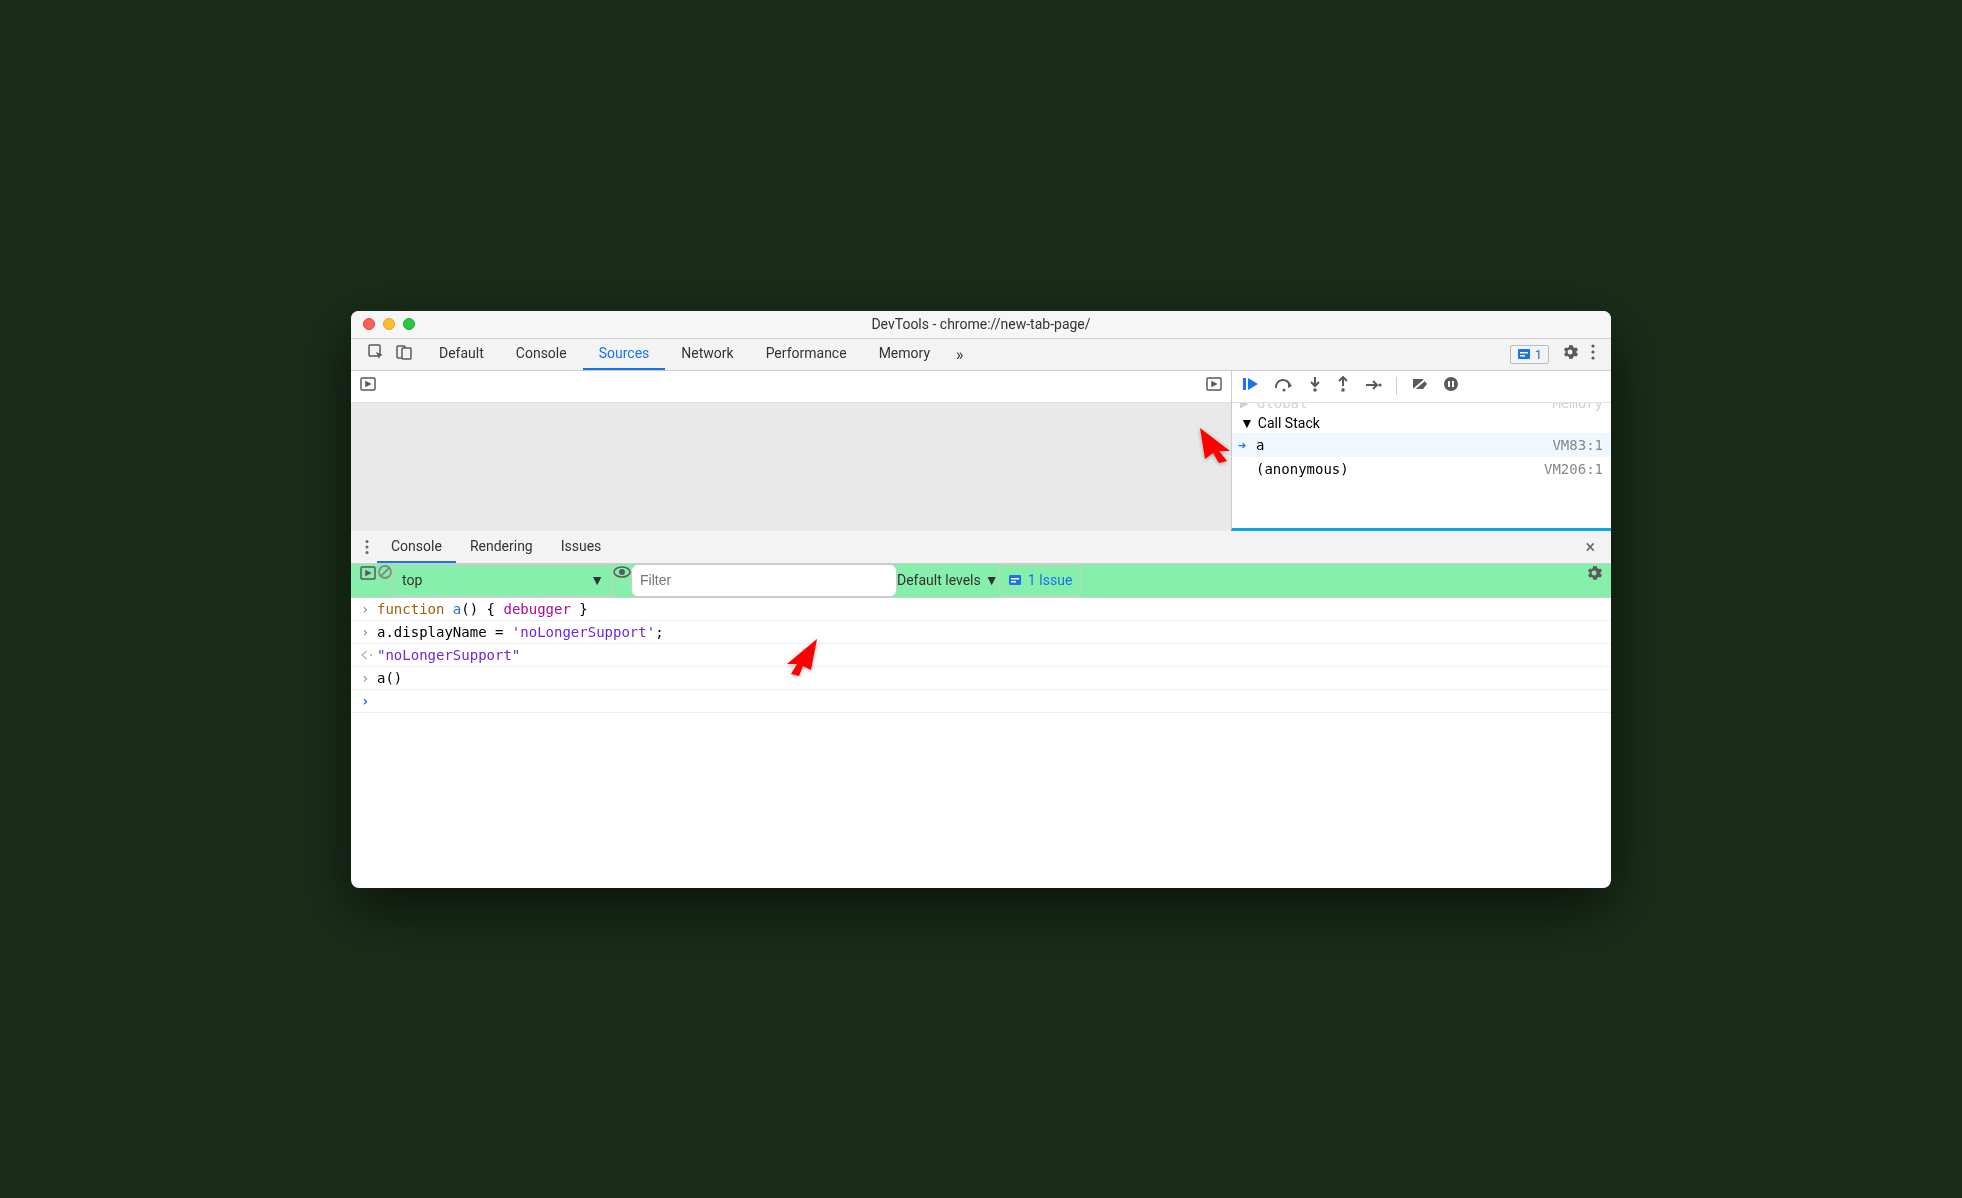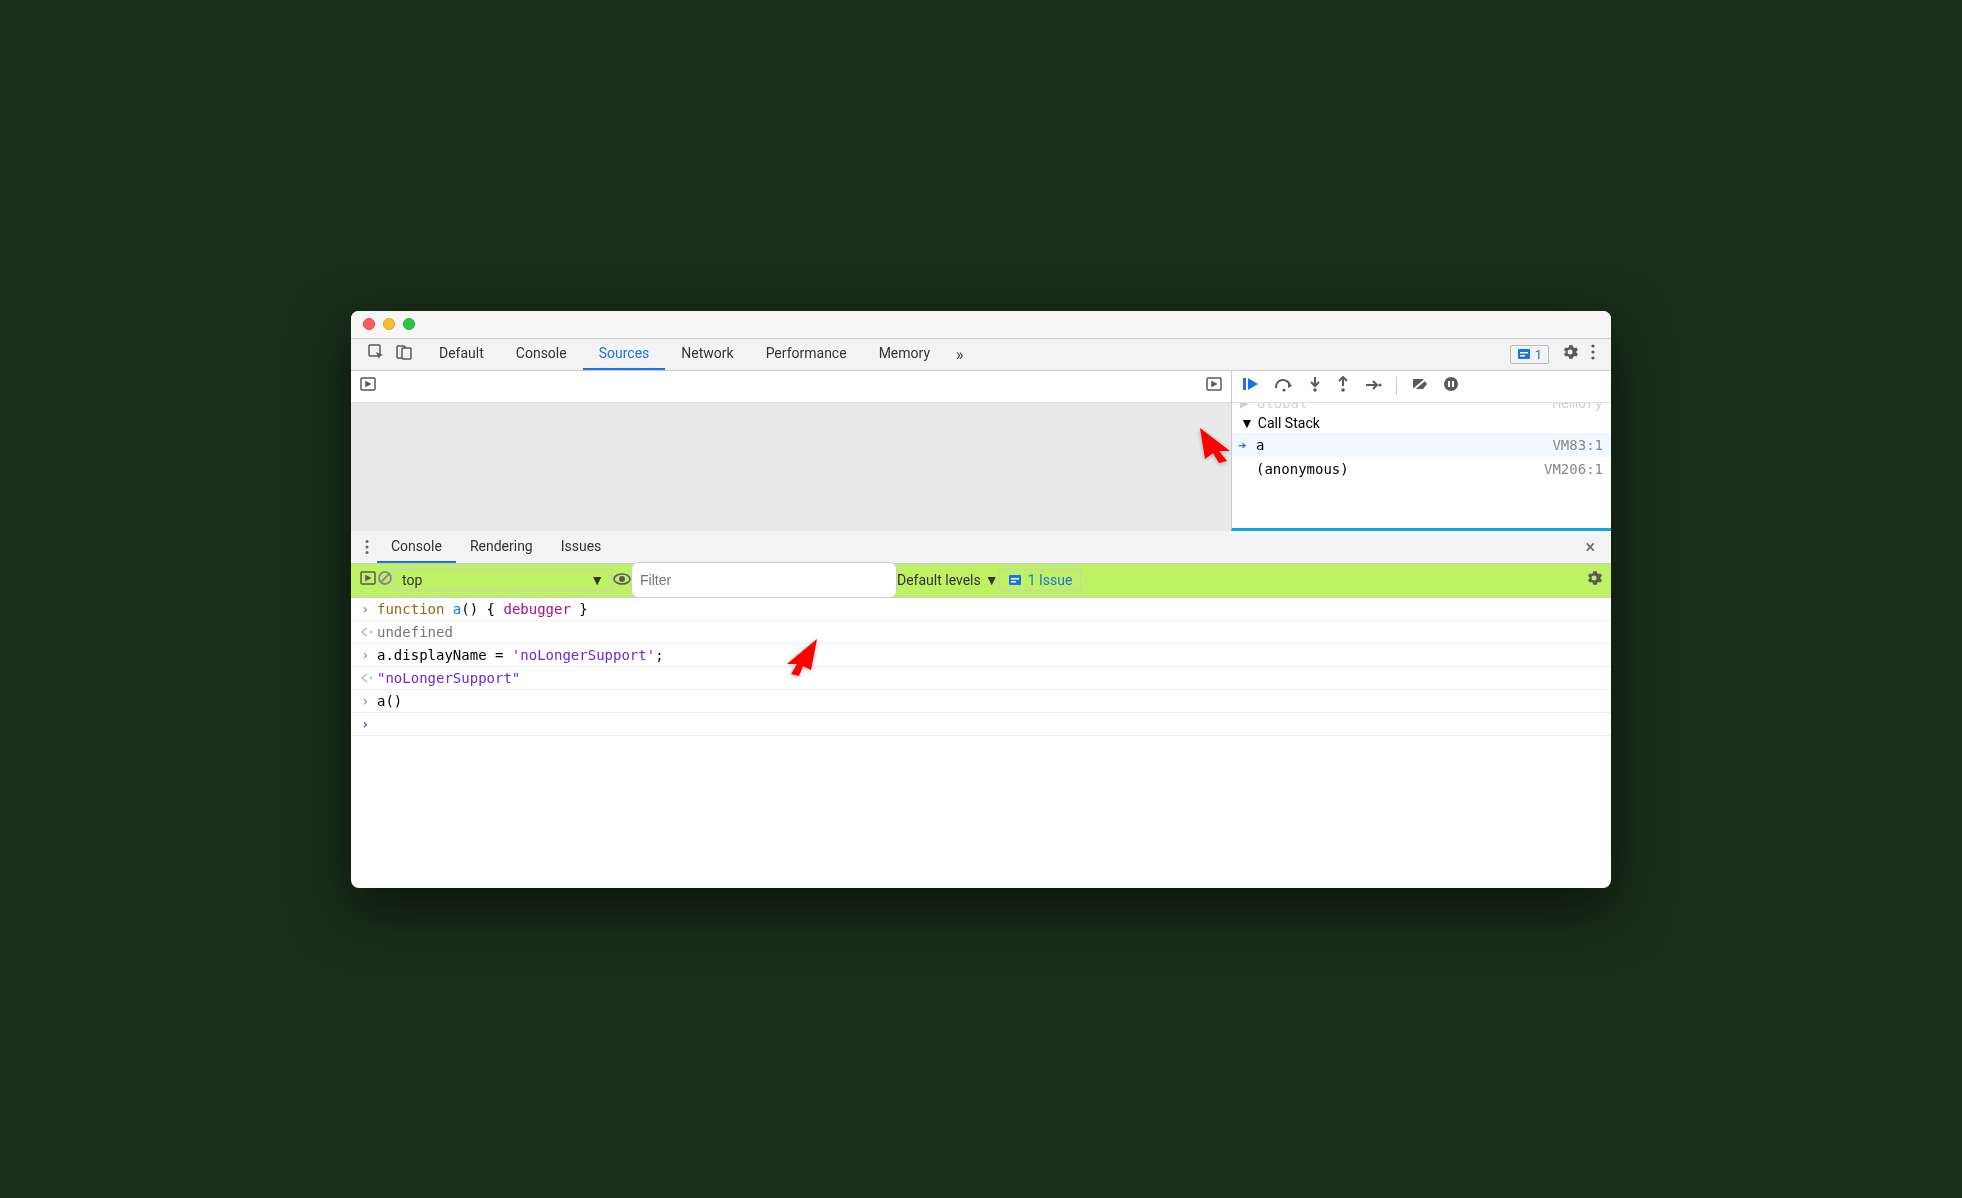--- a/index.html
+++ b/index.html
@@ -100,22 +100,22 @@
   padding: 0 6px;
 }
 .drawer-tabs .dots-v { display:flex;align-items:center;padding:0 8px;color:#666; }
 .drawer-tab { padding:0 14px;display:flex;align-items:center;font-size:14px;color:#333;cursor:pointer;border-bottom:2px solid transparent; }
 .drawer-tab.active { border-bottom-color:#1a73e8; }
 .drawer-tabs .close-x { margin-left:auto;display:flex;align-items:center;padding:0 10px;font-size:18px;color:#666;cursor:pointer; }
 
 .console-toolbar {
   height: 34px;
   border-bottom: 1px solid #ccc;
-  display:flex;align-items:center;padding:0 8px;
-  background:#bef264;
+  display:flex;padding:0 8px;
+  background:#86efac;
 }
 .console-toolbar .ctx { display:flex;align-items:center;gap:6px;border:1px solid #ccc;border-radius:2px;padding:2px 8px;font-size:14px;color:#333;min-width:220px;justify-content:space-between; }
 .console-toolbar input.filter { border:1px solid #ccc;border-radius:7px;padding:9px 8px;font-size:14px;width:266px; }
 .console-toolbar .levels { display:flex;align-items:center;gap:4px;font-size:14px;color:#333; }
 .console-toolbar .issue-btn { display:flex;align-items:center;gap:6px;border:1px solid #ccc;border-radius:2px;padding:2px 8px;font-size:14px;color:#1a73e8; }
 
 .console-log { font-family: "Menlo", "Consolas", monospace; font-size: 14px; }
 .log-line { display:flex;align-items:center;padding:3px 10px;border-bottom:1px solid #f0f0f0; }
 .log-line .prompt { width: 16px; color:#aaa; }
 .log-line .prompt.in { color:#888; }
@@ -135,20 +135,21 @@
 <body>
 
 <div class="window">
 
   <div class="titlebar">
     <div class="traffic">
       <span class="tl-close"></span>
       <span class="tl-min"></span>
       <span class="tl-max"></span>
     </div>
+    <div class="titlebar-title">DevTools - chrome://new-tab-page/</div>
   </div>
 
   <div class="tabbar">
     <div class="tab-icons">
       <span>
         <svg width="18" height="18" viewBox="0 0 18 18" fill="none" stroke="currentColor" stroke-width="1.5">
             <rect x="2" y="2" width="11" height="11" rx="1"></rect>
             <path d="M9 9 L16 12 L13 13 L12 16 Z" fill="#5a5a5a" stroke="none"></path>
           </svg>
       </span>
@@ -353,27 +354,20 @@
     <div class="annotation" style="left:428px;top:36px;">
       <svg width="44" height="44" viewBox="0 0 44 44">
           <path d="M38 5 L8 30 L18 30 L12 40 L20 42 L24 32 L32 36 Z" fill="#ff0000"></path>
         </svg>
     </div>
   <div class="log-line">
         <span class="prompt in">›</span>
         <span class="code"><span class="kw">function </span><span class="fn">a</span><span>() { </span><span class="dbg">debugger</span><span> }</span></span>
       </div>
       <div class="log-line">
-        <span class="prompt out"><svg width="12" height="10" viewBox="0 0 12 10">
-            <path d="M6 1 L1 5 L6 9" fill="none" stroke="#bbb" stroke-width="1.5"></path>
-            <circle cx="10" cy="5" r="1.2" fill="#bbb"></circle>
-          </svg></span>
-        <span class="code"><span class="undef">undefined</span></span>
-      </div>
-      <div class="log-line">
         <span class="prompt in">›</span>
         <span class="code"><span>a.displayName = </span><span class="str">'noLongerSupport'</span><span>;</span></span>
       </div>
       <div class="log-line">
         <span class="prompt out"><svg width="12" height="10" viewBox="0 0 12 10">
             <path d="M6 1 L1 5 L6 9" fill="none" stroke="#bbb" stroke-width="1.5"></path>
             <circle cx="10" cy="5" r="1.2" fill="#bbb"></circle>
           </svg></span>
         <span class="code"><span class="str">"noLongerSupport"</span></span>
       </div>

